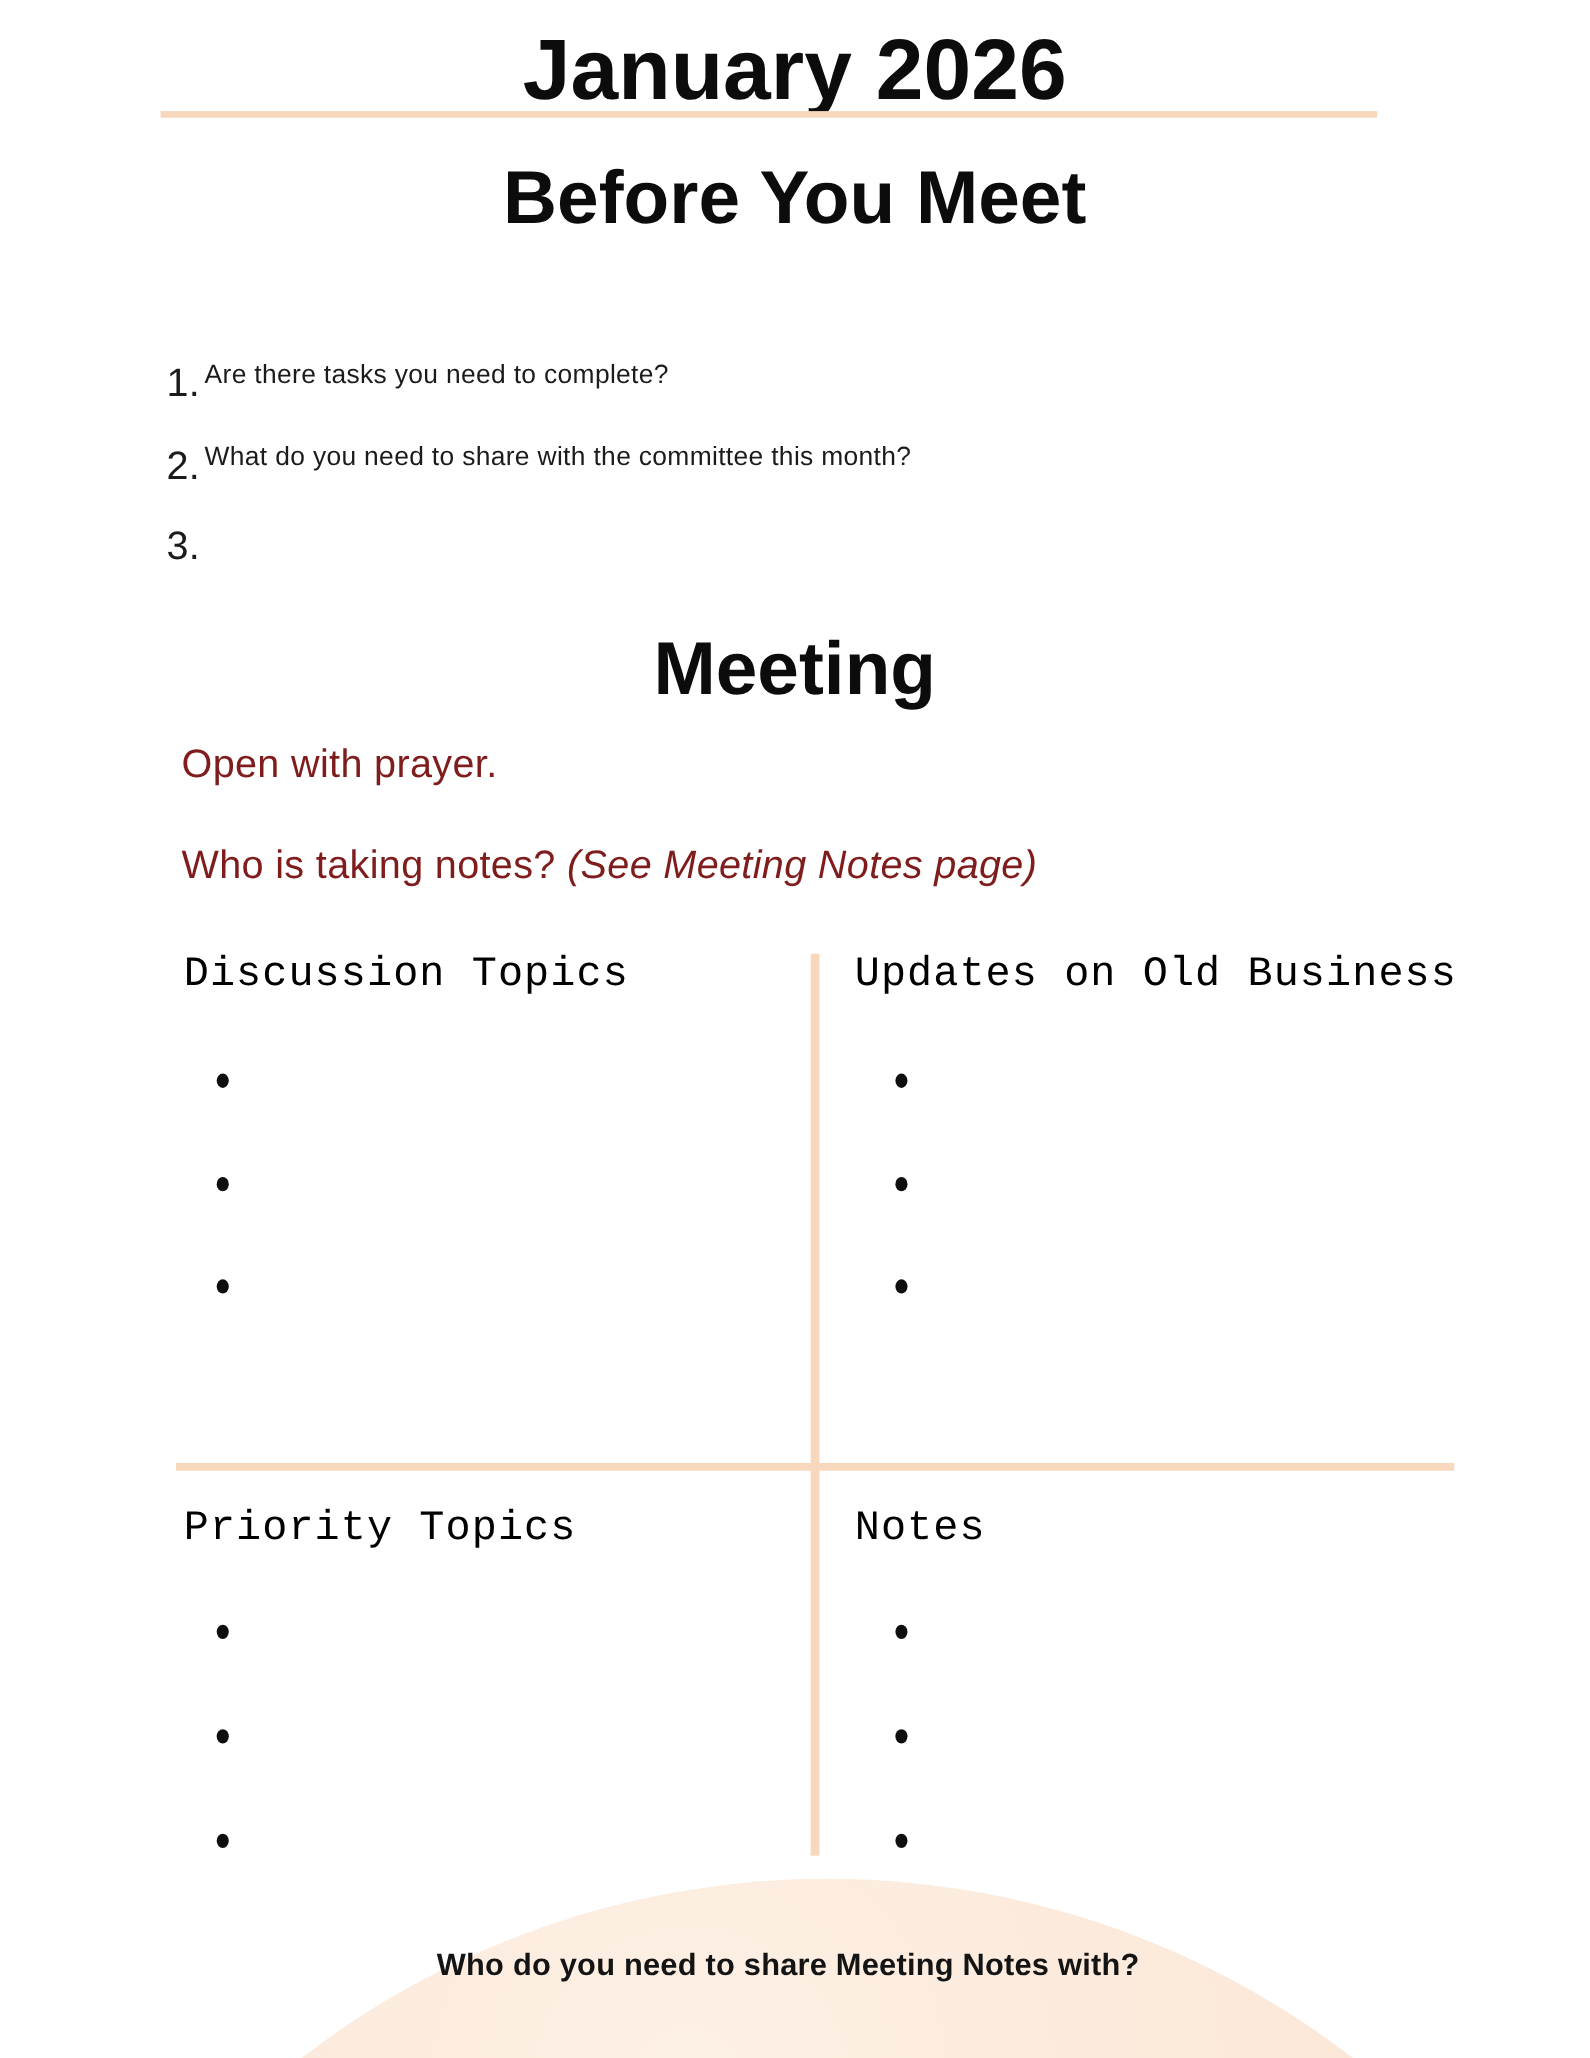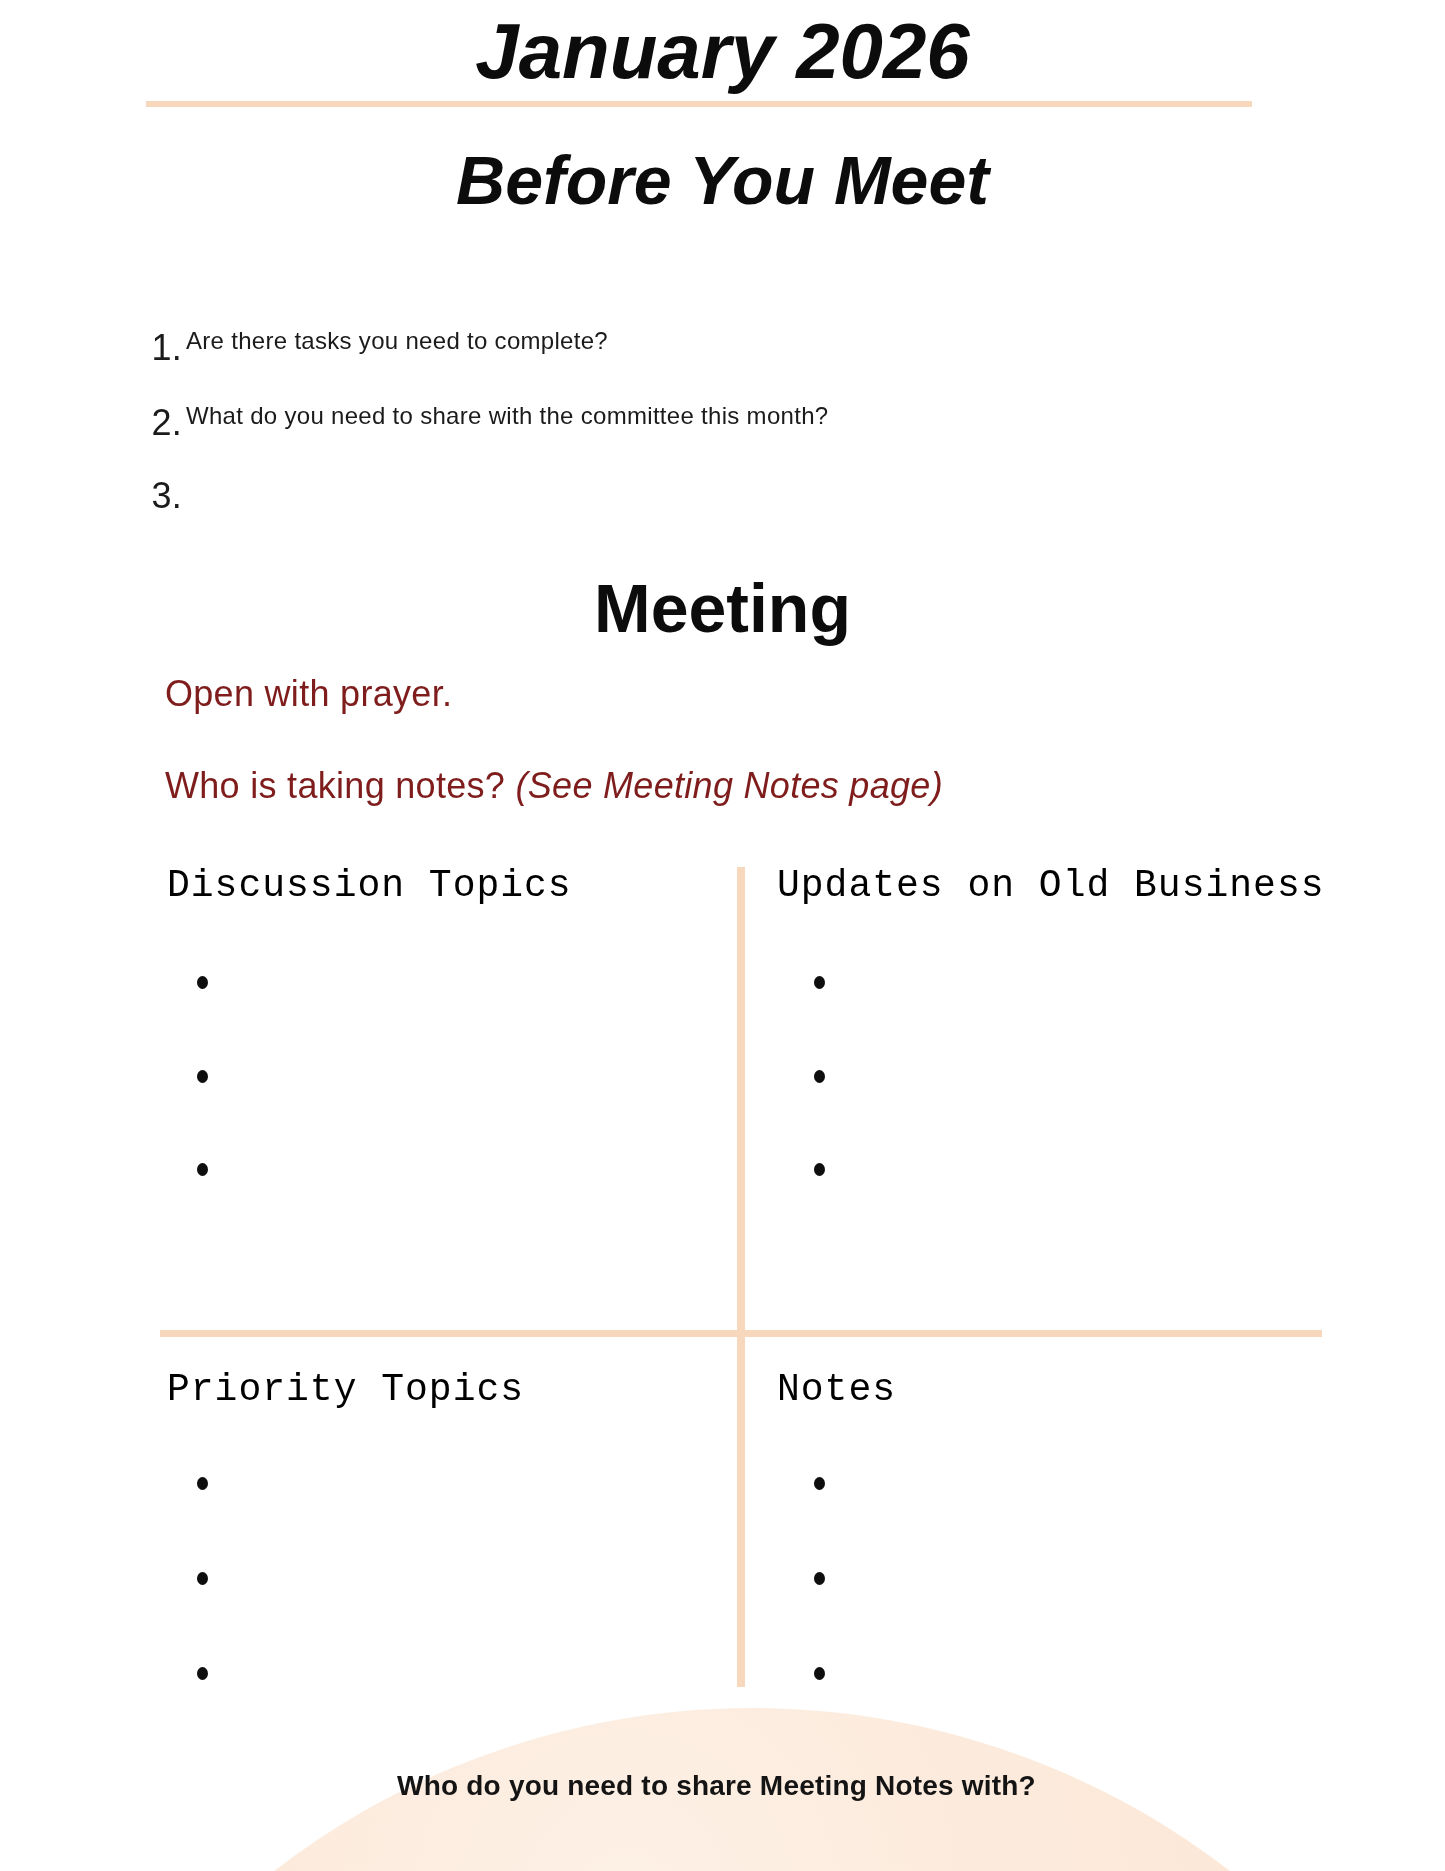--- a/index.html
+++ b/index.html
@@ -4,22 +4,22 @@
 <style>
   html,body{margin:0;padding:0;background:#ffffff;}
   body{
     width:1445px;height:1871px;position:relative;overflow:hidden;
     font-family:"Liberation Sans",sans-serif;color:#1b1b1b;
   }
   .page{position:absolute;inset:0;}
 
   
   .h-center{position:absolute;left:0;right:0;text-align:center;color:#0c0c0c;font-weight:700;line-height:1;}
-  .month-title{top:12px;font-size:78px;letter-spacing:0px;font-style:italic;}
-  .before-title{top:146px;font-size:68px;font-style:italic;}
+  .month-title{top:24px;font-size:78px;letter-spacing:0px;}
+  .before-title{top:146px;font-size:68px;}
   .meeting-title{top:574px;font-size:68px;}
 
   
   .rule{position:absolute;background:var(--accent,#f8d8bd);}
   .title-underline{left:146px;top:101px;width:1106px;height:6px;}
   .h-divider{left:160px;top:1330px;width:1162px;height:7px;}
   .v-divider{left:737px;top:867px;width:8px;height:820px;}
 
   
   .body-text{position:absolute;font-size:36px;line-height:1.2;color:#7f1d1d;letter-spacing:.3px;}

